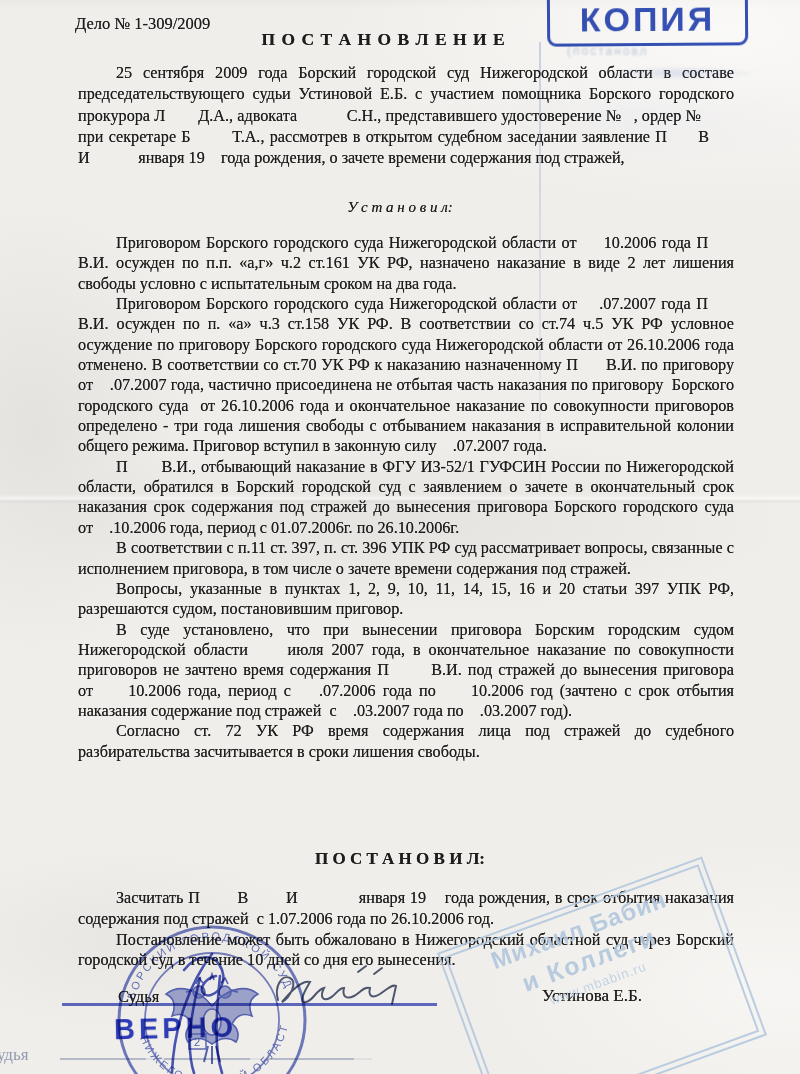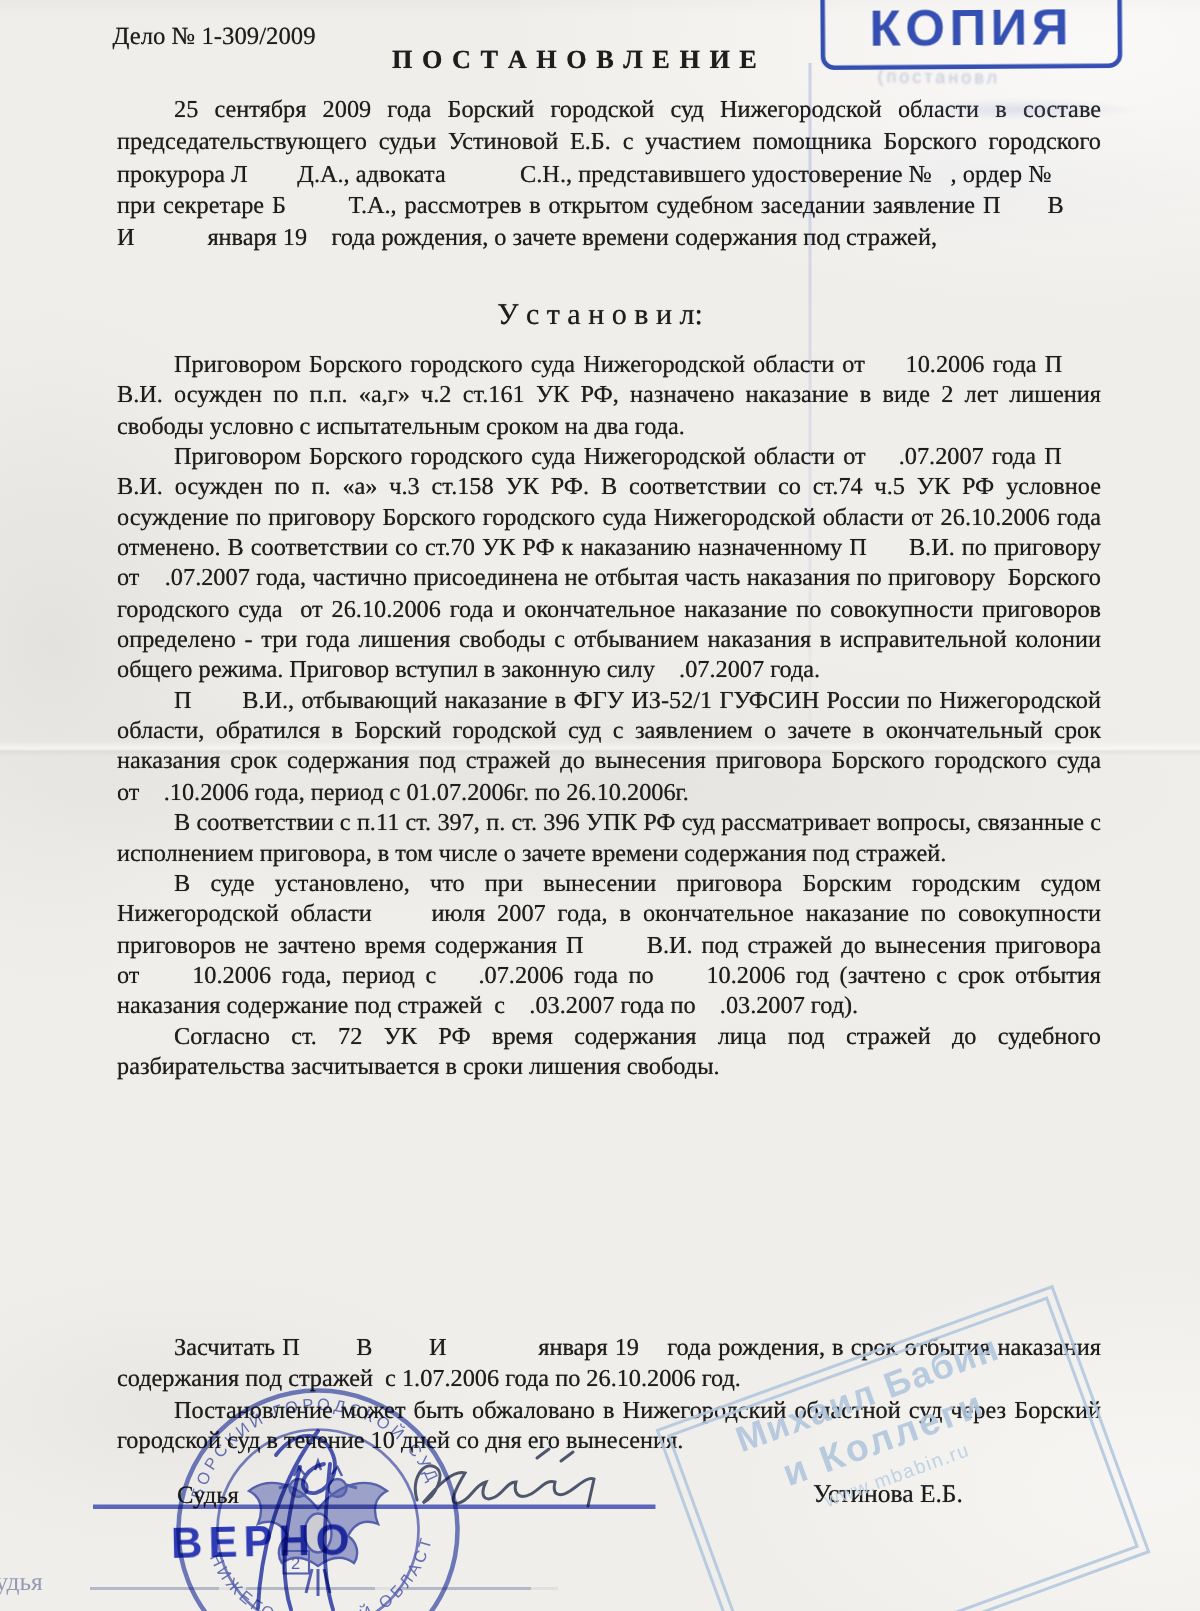--- a/index.html
+++ b/index.html
@@ -26,39 +26,39 @@
   .fold-line{position:absolute; left:539px; top:42px; width:2px; height:446px;
     background:linear-gradient(180deg, rgba(108,124,205,.30), rgba(108,124,205,.18) 40%, rgba(108,124,205,.04));
     filter:blur(.4px);}
   .txt{position:absolute; text-shadow:0 0 .45px rgba(25,25,25,.75);}
   .case-number{left:75px; top:14px; font-size:16.5px;}
   .doc-title{left:0; top:29px; width:767px; text-align:center; font-weight:bold; font-size:17.5px; letter-spacing:1px;}
   .flow{left:78px; width:656px; font-size:16.2px;}
   .intro{top:63px; line-height:21.3px;}
   .p{margin:0; text-indent:38px; text-align:justify;}
   .sec-head{left:0; width:800px; text-align:center;}
-  .h-ustanovil{top:199px; font-size:20px;}
+  .h-ustanovil{top:199px; font-size:15px;font-style:italic;}
   .h-postanovil{top:849px; font-size:17px; font-weight:bold;}
   .established{top:233px; line-height:20.35px;}
   .resolved{top:888px; line-height:20.8px;}
   .judge-label{left:118px; top:987px; font-size:16.5px;}
   .judge-name{left:542px; top:986px; font-size:17px;}
 
   
   .ink{mix-blend-mode:multiply;}
   .copy-stamp{
     position:absolute; left:547px; top:-16px; width:201px; height:62px;
     border:3.5px solid #2443b4; border-radius:9px;
     display:flex; align-items:flex-end; justify-content:center;
     color:#2443b4; font-family:"Liberation Sans", sans-serif; font-weight:bold;
     font-size:34px; letter-spacing:3px; line-height:1;
     padding-bottom:7px; box-sizing:border-box;
     filter:blur(.35px); opacity:.92; transform:rotate(-.4deg);
   }
-  .ghost-ink{position:absolute; left:585px; top:44px; color:#96a5cb; font-size:12px;
+  .ghost-ink{position:absolute; left:567px; top:44px; color:#96a5cb; font-size:12px;
     letter-spacing:2px; opacity:.55; filter:blur(.8px); font-family:"Liberation Sans", sans-serif;
     transform:rotate(.6deg);}
   .ghost-blob{position:absolute; left:600px; top:66px; width:160px; height:14px; border-radius:50%;
     background:radial-gradient(closest-side, rgba(130,145,205,.22), transparent); filter:blur(1px);}
   .seal{position:absolute; left:112px; top:920px; opacity:.88; filter:blur(.35px);}
   .verno{position:absolute; left:114px; top:1012px; color:#2636c2;
     font-family:"Liberation Sans", sans-serif; font-weight:bold; font-size:29px; letter-spacing:4px;
     transform:rotate(-1.2deg); filter:blur(.3px); opacity:.95;}
   .stamp-line{position:absolute; left:62px; top:1003px; width:375px; height:3px; background:#3a49c0; opacity:.8;}
   .certify-judge{position:absolute; left:-14px; top:1045px; color:#8b95b8; font-size:17px; opacity:.85;
@@ -94,24 +94,26 @@
     <p class="p">25 сентября 2009 года Борский городской суд Нижегородской области в составе председательствующего судьи Устиновой Е.Б. с участием помощника Борского городского прокурора Л&nbsp;&nbsp;&nbsp;&nbsp;&nbsp;&nbsp;&nbsp; Д.А., адвоката&nbsp;&nbsp;&nbsp;&nbsp;&nbsp;&nbsp;&nbsp;&nbsp;&nbsp;&nbsp;&nbsp; С.Н., представившего удостоверение №&nbsp;&nbsp;&nbsp;, ордер №&nbsp;&nbsp;&nbsp;&nbsp;&nbsp;&nbsp;&nbsp;&nbsp; при секретаре Б&nbsp;&nbsp;&nbsp;&nbsp;&nbsp;&nbsp;&nbsp; Т.А., рассмотрев в открытом судебном заседании заявление П&nbsp;&nbsp;&nbsp;&nbsp;&nbsp; В&nbsp;&nbsp;&nbsp;&nbsp;&nbsp; И&nbsp;&nbsp;&nbsp;&nbsp;&nbsp;&nbsp;&nbsp;&nbsp;&nbsp;&nbsp;&nbsp; января 19&nbsp;&nbsp;&nbsp; года рождения, о зачете времени содержания под стражей,</p>
   </div>
 
   <div class="txt sec-head h-ustanovil">У с т а н о в и л:</div>
 
   <div class="txt flow established">
     <p class="p">Приговором Борского городского суда Нижегородской области от&nbsp;&nbsp;&nbsp;&nbsp; 10.2006 года П&nbsp;&nbsp;&nbsp;&nbsp;&nbsp; В.И. осужден по п.п. «а,г» ч.2 ст.161 УК РФ, назначено наказание в виде 2 лет лишения свободы условно с испытательным сроком на два года.</p>
     <p class="p">Приговором Борского городского суда Нижегородской области от&nbsp;&nbsp;&nbsp; .07.2007 года П&nbsp;&nbsp;&nbsp;&nbsp;&nbsp; В.И. осужден по п. «а» ч.3 ст.158 УК РФ. В соответствии со ст.74 ч.5 УК РФ условное осуждение по приговору Борского городского суда Нижегородской области от 26.10.2006 года отменено. В соответствии со ст.70 УК РФ к наказанию назначенному П&nbsp;&nbsp;&nbsp;&nbsp;&nbsp; В.И. по приговору от&nbsp;&nbsp;&nbsp; .07.2007 года, частично присоединена не отбытая часть наказания по приговору&nbsp; Борского городского суда&nbsp; от 26.10.2006 года и окончательное наказание по совокупности приговоров определено - три года лишения свободы с отбыванием наказания в исправительной колонии общего режима. Приговор вступил в законную силу&nbsp;&nbsp;&nbsp; .07.2007 года.</p>
     <p class="p">П&nbsp;&nbsp;&nbsp;&nbsp;&nbsp;&nbsp; В.И., отбывающий наказание в ФГУ ИЗ-52/1 ГУФСИН России по Нижегородской области, обратился в Борский городской суд с заявлением о зачете в окончательный срок наказания срок содержания под стражей до вынесения приговора Борского городского суда от&nbsp;&nbsp;&nbsp; .10.2006 года, период с 01.07.2006г. по 26.10.2006г.</p>
     <p class="p">В соответствии с п.11 ст. 397, п. ст. 396 УПК РФ суд рассматривает вопросы, связанные с исполнением приговора, в том числе о зачете времени содержания под стражей.</p>
+    <p class="p">Вопросы, указанные в пунктах 1, 2, 9, 10, 11, 14, 15, 16 и 20 статьи 397 УПК РФ, разрешаются судом, постановившим приговор.</p>
     <p class="p">В суде установлено, что при вынесении приговора Борским городским судом Нижегородской области&nbsp;&nbsp;&nbsp;&nbsp; июля 2007 года, в окончательное наказание по совокупности приговоров не зачтено время содержания П&nbsp;&nbsp;&nbsp;&nbsp;&nbsp;&nbsp; В.И. под стражей до вынесения приговора от&nbsp;&nbsp;&nbsp;&nbsp; 10.2006 года, период с&nbsp;&nbsp;&nbsp; .07.2006 года по&nbsp;&nbsp;&nbsp;&nbsp; 10.2006 год (зачтено с срок отбытия наказания содержание под стражей&nbsp; с&nbsp;&nbsp;&nbsp; .03.2007 года по&nbsp;&nbsp;&nbsp; .03.2007 год).</p>
     <p class="p">Согласно ст. 72 УК РФ время содержания лица под стражей до судебного разбирательства засчитывается в сроки лишения свободы.</p>
   </div>
 
+  <div class="txt sec-head h-postanovil">П О С Т А Н О В И Л:</div>
 
   <div class="txt flow resolved">
     <p class="p">Засчитать П&nbsp;&nbsp;&nbsp;&nbsp;&nbsp;&nbsp;&nbsp; В&nbsp;&nbsp;&nbsp;&nbsp;&nbsp;&nbsp;&nbsp; И&nbsp;&nbsp;&nbsp;&nbsp;&nbsp;&nbsp;&nbsp;&nbsp;&nbsp;&nbsp;&nbsp;&nbsp; января 19&nbsp;&nbsp;&nbsp; года рождения, в срок отбытия наказания содержания под стражей&nbsp; с 1.07.2006 года по 26.10.2006 год.</p>
     <p class="p">Постановление может быть обжаловано в Нижегородский областной суд через Борский городской суд в течение 10 дней со дня его вынесения.</p>
   </div>
 
   <div class="txt judge-label">Судья</div>
   <div class="txt judge-name">Устинова Е.Б.</div>
 
   <div class="copy-stamp ink">

